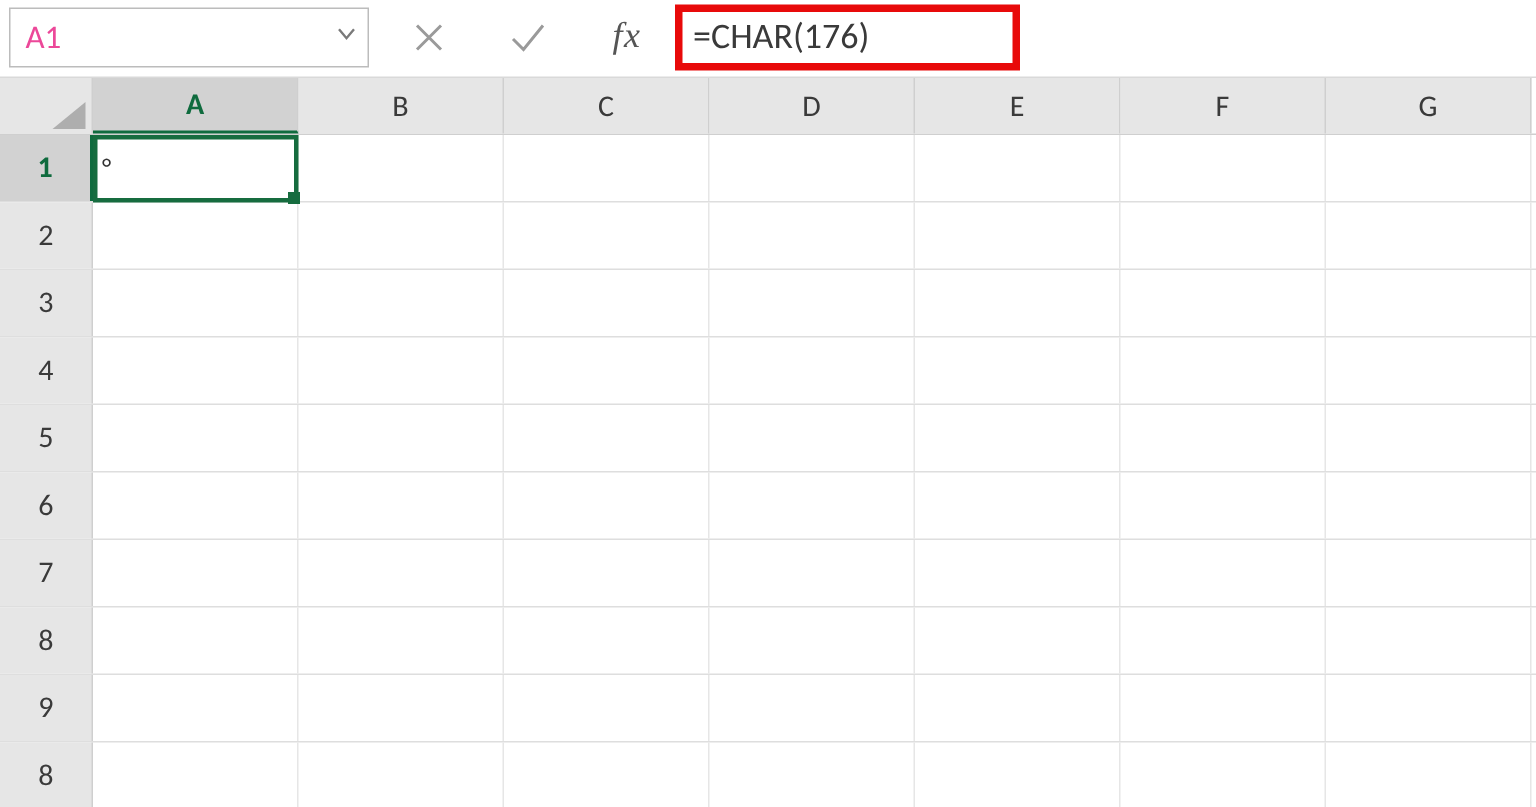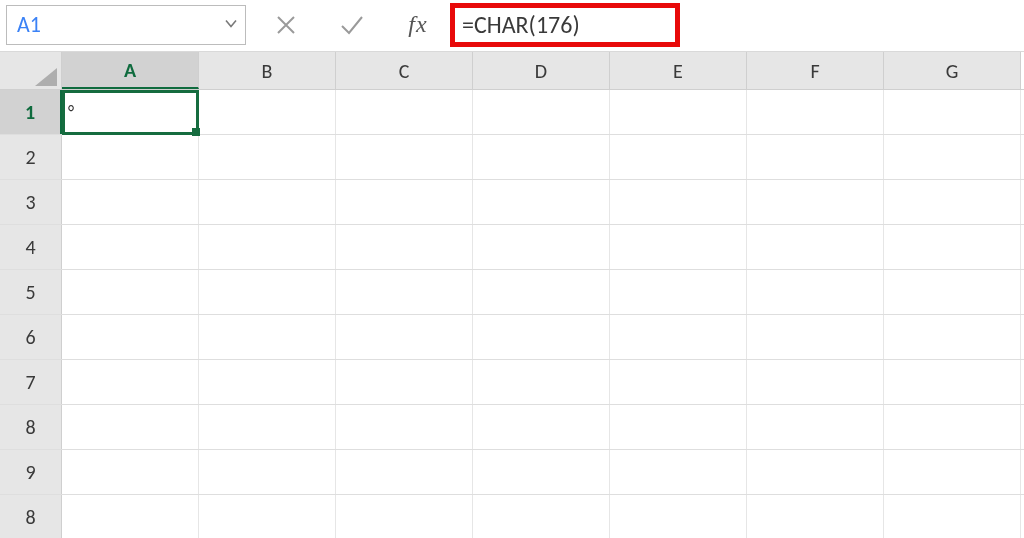--- a/index.html
+++ b/index.html
@@ -28,21 +28,21 @@
     width: 240px;
     height: 40px;
   }
   .name-box {
     width: 100%;
     height: 100%;
     border: 1px solid #bcbcbc;
     background: #ffffff;
     padding: 0 30px 0 10px;
     font-size: 22px;
-    color: #3b82f6;
+    color: #ec4899;
     display: flex;
     align-items: center;
   }
   .name-box-caret {
     position: absolute;
     right: 8px;
     top: 50%;
     transform: translateY(-50%);
     pointer-events: none;
     color: #7a7a7a;

